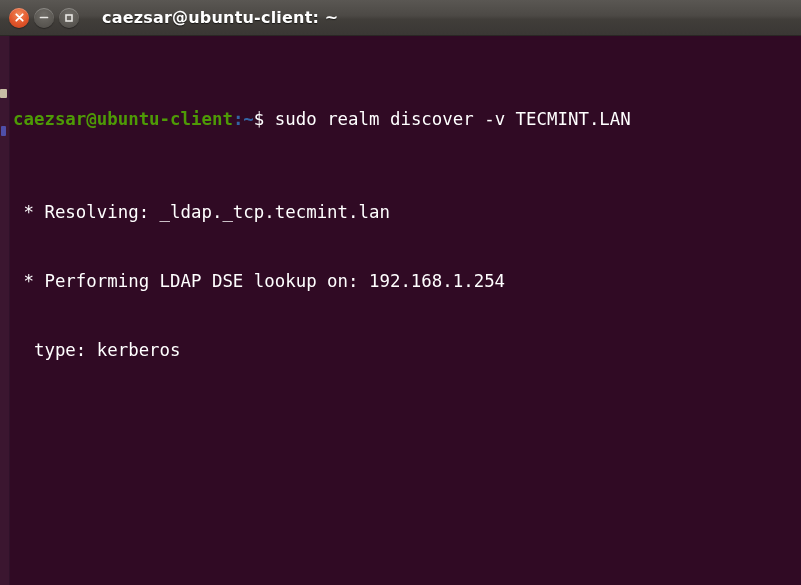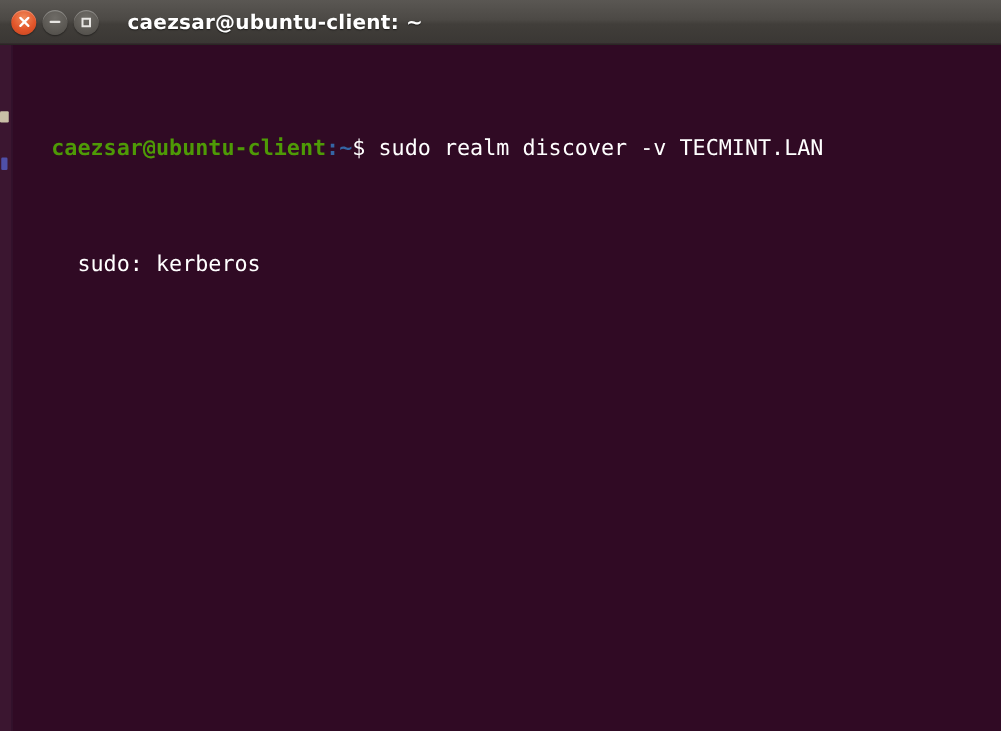--- a/index.html
+++ b/index.html
@@ -116,21 +116,20 @@
     font-family: "DejaVu Sans Mono", monospace;
     font-size: 17.4px;
     line-height: 23.1px;
     color: #ffffff;
     white-space: pre;
     letter-spacing: 0px;
   }
   .line {
     white-space: pre;
     height: 23.1px;
-    margin-left: 28px;
   }
   .c-green { color: #4e9a06; font-weight: bold; }
   .c-blue  { color: #3465a4; font-weight: bold; }
   .c-white { color: #ffffff; }
 </style>
 </head>
 <body>
 
 <div class="window">
 
@@ -159,21 +158,23 @@
 
     <div class="scrollbar">
       <div class="scroll-thumb"></div>
       <div class="scroll-mark"></div>
     </div>
 
     <div class="screen">
 
       <div class="line"><span class="c-green">caezsar@ubuntu-client</span><span class="c-blue">:~</span><span class="c-white">$</span><span class="c-white"> sudo realm discover -v TECMINT.LAN</span></div>
 
-      <div class="line">  sudo: kerberos</div>
+      <div class="line"> * Resolving: _ldap._tcp.tecmint.lan</div>
+      <div class="line"> * Performing LDAP DSE lookup on: 192.168.1.254</div>
+      <div class="line">  type: kerberos</div>
       
       
       
       
       
       
       
       
       
       

